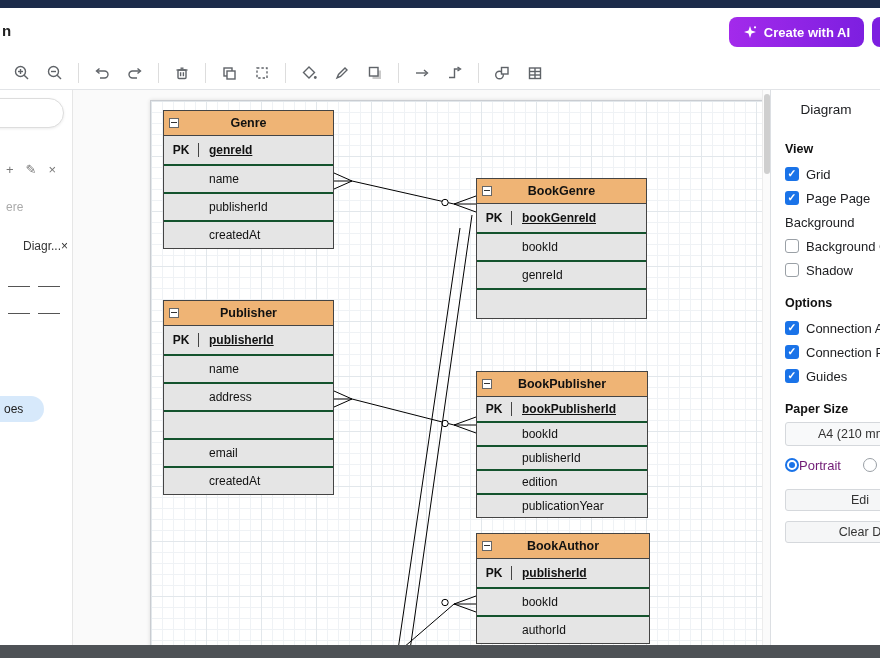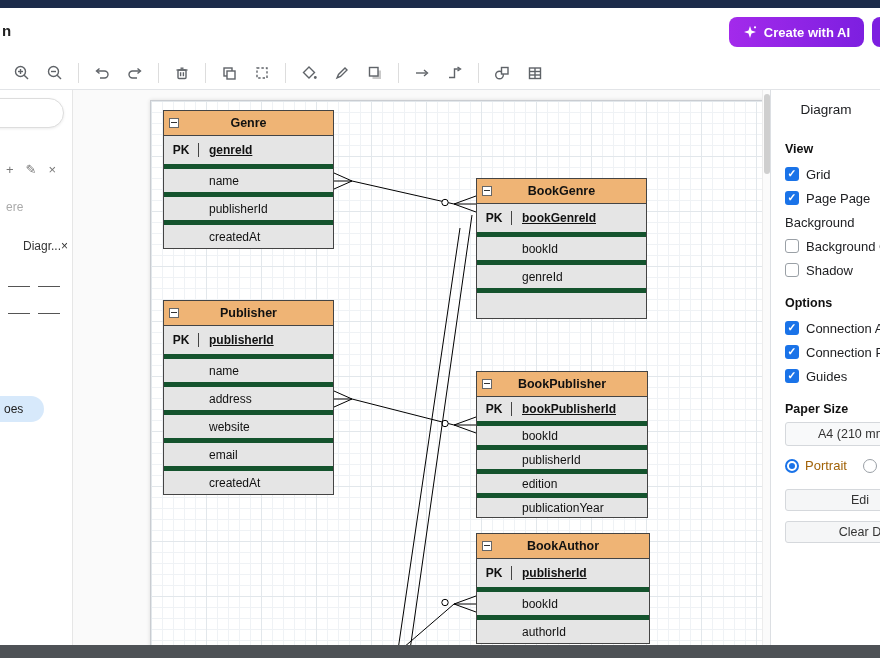--- a/index.html
+++ b/index.html
@@ -39,21 +39,21 @@
       linear-gradient(#eff2f5 1px, transparent 1px),
       linear-gradient(90deg,#eff2f5 1px, transparent 1px);
     background-size:55px 55px,55px 55px,11px 11px,11px 11px;
     border:1px solid #c9ccd1; box-shadow:0 0 4px rgba(0,0,0,.12); }
 
   .er-table { position:absolute; background:#e5e5e5; border:1px solid #444; font-size:12px; color:#111; }
   .er-header { position:relative; background:#efb475; height:25px; line-height:25px; text-align:center; font-weight:bold; font-size:12.5px; border-bottom:1px solid #444; }
   .collapse { position:absolute; left:5px; top:7px; width:10px; height:10px; border:1px solid #666; background:#fff; cursor:pointer; }
   .collapse::after { content:""; position:absolute; left:1px; top:3px; width:6px; height:0; border-top:1.5px solid #333; }
   .er-row { display:flex; height:28px; align-items:center; }
-  .er-row + .er-row { border-top:5px solid #14532d; }
+  .er-row + .er-row { border-top:2px solid #14532d; }
   .er-row .pk { width:35px; border-right:1px solid #444; display:flex; align-items:center; justify-content:center; font-weight:bold; }
   .er-row .field { flex:1; display:flex; align-items:center; padding-left:10px; }
   .key { font-weight:bold; text-decoration:underline; }
   .er-row.empty { height:30px; }
   .compact .er-row { height:24px; }
 
   .connections { position:absolute; left:0; top:0; width:689px; height:555px; pointer-events:none; }
   .connections path, .connections line { stroke:#000; stroke-width:1; fill:none; }
   .connections circle { stroke:#000; fill:#fff; stroke-width:1; }
 
@@ -66,21 +66,21 @@
   .panel-inner { padding:12px 0 0 14px; width:170px; }
   .panel-title { width:82px; text-align:center; font-size:13.5px; color:#202124; margin-bottom:25px; }
   .sec-label { font-size:12.5px; font-weight:bold; color:#111; margin:14px 0 6px 0; }
   .chk-row { display:flex; align-items:center; gap:7px; height:24px; white-space:nowrap; font-size:13px; color:#202124; }
   .plain-row { padding-left:0px; }
   .checkbox { width:14px; height:14px; border-radius:3px; flex:0 0 auto; cursor:pointer; position:relative; }
   .checkbox.checked { background:#1a73e8; }
   .checkbox.checked::after { content:"✓"; color:#fff; font-size:10.5px; font-weight:bold; position:absolute; left:2.5px; top:0px; }
   .checkbox.unchecked { border:1.5px solid #9aa0a6; background:#fff; }
   .paper-select { margin-top:6px; width:150px; height:24px; background:#f8f9fa; border:1px solid #d5d8dc; border-radius:3px; font-size:12.5px; color:#333; line-height:22px; padding-left:32px; white-space:nowrap; cursor:pointer; }
-  .radio-row { margin-top:12px; width:92px; display:flex; align-items:center; gap:6px; font-size:13px; color:#a16207; white-space:nowrap; }
+  .radio-row { margin-top:12px; width:92px; display:flex; gap:0; font-size:13px; color:#701a75; white-space:nowrap; }
   .radio { width:14px; height:14px; border-radius:50%; flex:0 0 auto; cursor:pointer; position:relative; }
   .radio.on { border:2px solid #1a73e8; }
   .radio.on::after { content:""; position:absolute; left:2px; top:2px; width:6px; height:6px; border-radius:50%; background:#1a73e8; }
   .radio.off { border:1.5px solid #9aa0a6; margin-left:auto; }
   .panel-btn { margin-top:10px; width:150px; height:22px; background:#f5f6f7; border:1px solid #d5d8dc; border-radius:3px; font-size:12.5px; color:#333; text-align:center; line-height:20px; cursor:pointer; }
   .panel-btn.first { margin-top:16px; }
 
   
   .statusbar { position:absolute; left:0; top:645px; width:880px; height:13px; background:#4e5256; }
 </style>
@@ -278,21 +278,20 @@
     <div class="er-row">
         <span class="pk"></span>
         <span class="field">name</span>
       </div>
     <div class="er-row">
         <span class="pk"></span>
         <span class="field">address</span>
       </div>
     <div class="er-row">
         <span class="pk"></span>
-        <span class="field">website</span>
       </div>
     <div class="er-row">
         <span class="pk"></span>
         <span class="field">email</span>
       </div>
     <div class="er-row">
         <span class="pk"></span>
         <span class="field">createdAt</span>
       </div>
   </div>

